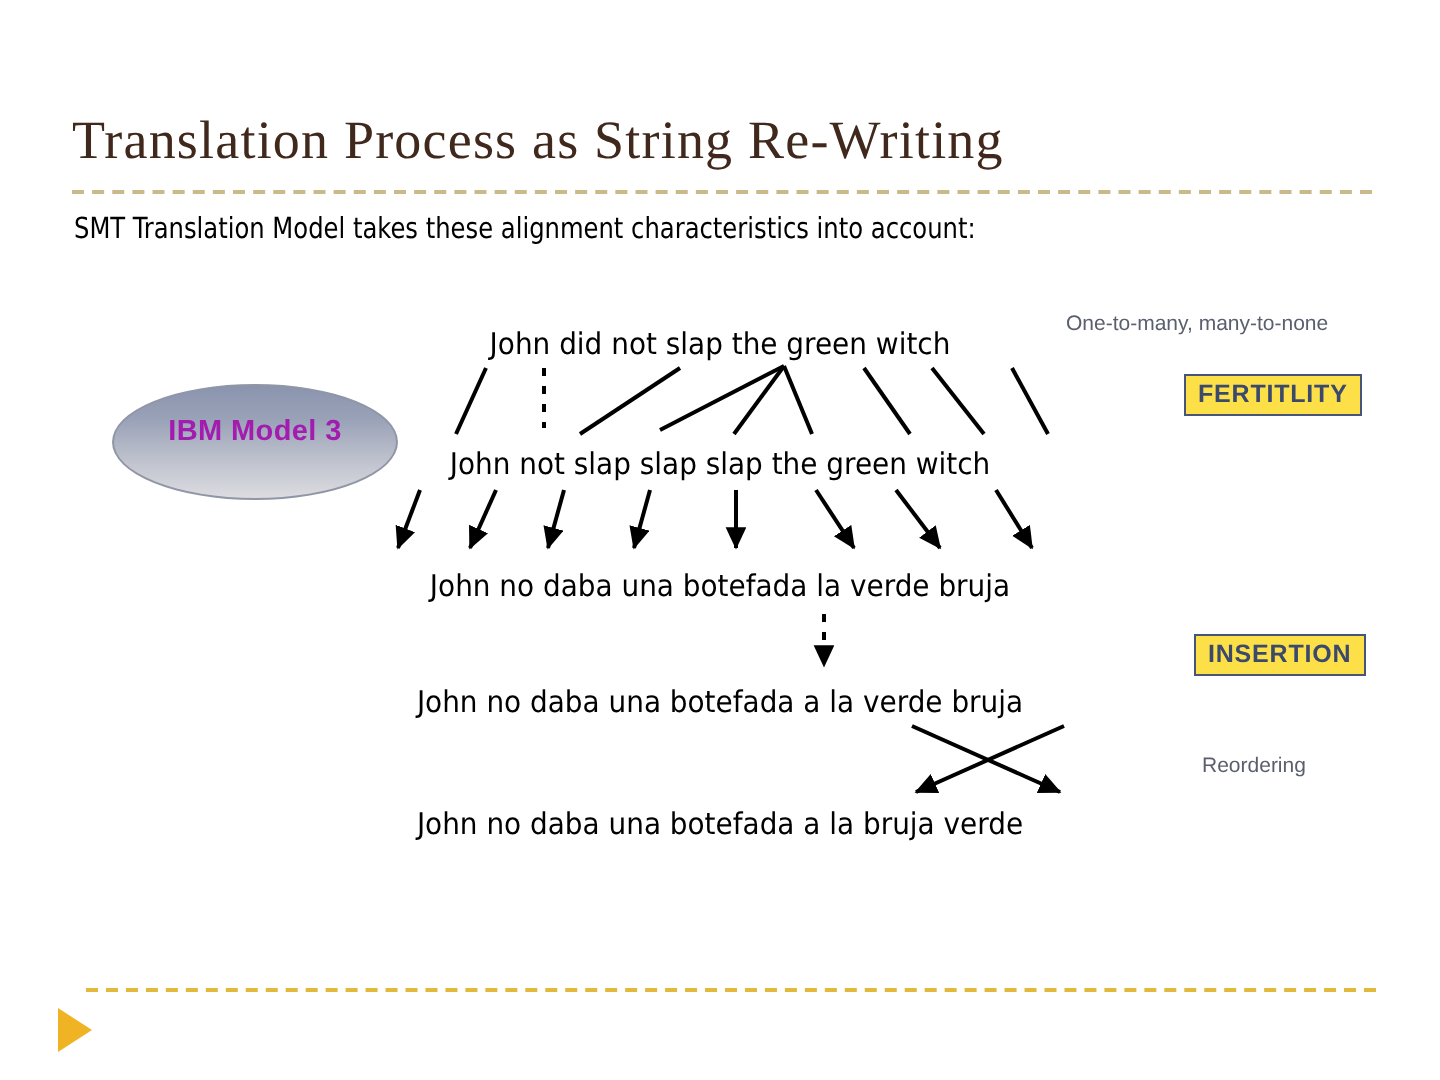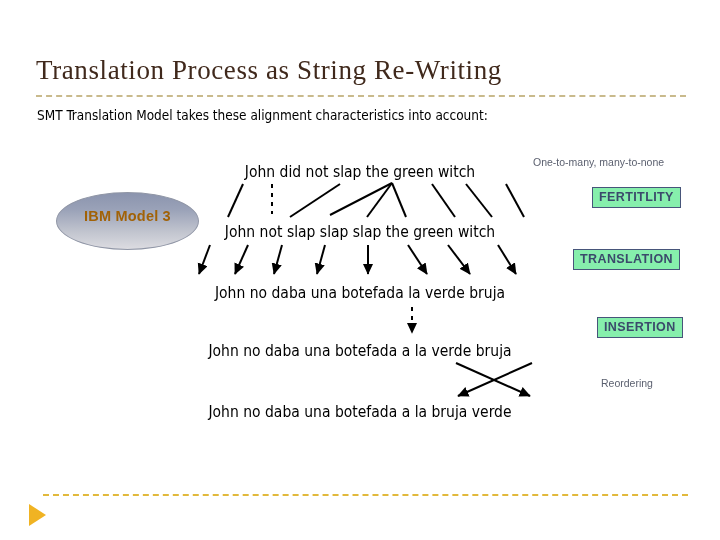--- a/index.html
+++ b/index.html
@@ -78,21 +78,21 @@
     box-sizing: border-box;
   }
   #ibm-ellipse .label {
     position: absolute;
     left: 0;
     top: 16px;
     width: 100%;
     text-align: center;
     font-size: 14.5px;
     font-weight: bold;
-    color: #a16207;
+    color: #a21caf;
     font-family: "Liberation Sans", sans-serif;
     letter-spacing: 0.2px;
   }
 
   
   .row {
     position: absolute;
     font-family: "DejaVu Sans", sans-serif;
     font-size: 15px;
     color: #000000;
@@ -129,21 +129,21 @@
 
   .tag {
     position: absolute;
     border: 1px solid #47557a;
     color: #3b4a6b;
     font-family: "Liberation Sans", sans-serif;
     font-size: 12.5px;
     font-weight: bold;
     letter-spacing: 0.4px;
     padding: 2px 6px 3px 6px;
-    background: #86efac;
+    background: #fde047;
     box-sizing: border-box;
     white-space: nowrap;
     line-height: 14px;
     text-align: center;
   }
   #tag-fertility   { left: 592px; top: 187px; }
   #tag-translation { left: 573px; top: 249px; }
   #tag-insertion   { left: 597px; top: 317px; }
   #tag-distortion  { left: 585px; top: 402px; }
 
@@ -225,19 +225,18 @@
     <g stroke="#000000" stroke-width="2" fill="none" marker-end="url(#ah)">
       <line x1="456" y1="363" x2="530" y2="396"></line>
       <line x1="532" y1="363" x2="458" y2="396"></line>
     </g>
   </svg>
 
   <div class="note" id="note-fertility">One-to-many, many-to-none</div>
   <div class="note" id="note-reordering">Reordering</div>
 
   <div class="tag" id="tag-fertility">FERTITLITY</div>
-  <div class="tag" id="tag-translation">TRANSLATION</div>
   <div class="tag" id="tag-insertion">INSERTION</div>
 
   <div id="bottom-rule"></div>
   <div id="next-triangle"></div>
 
 </div>
 
 </body></html>

